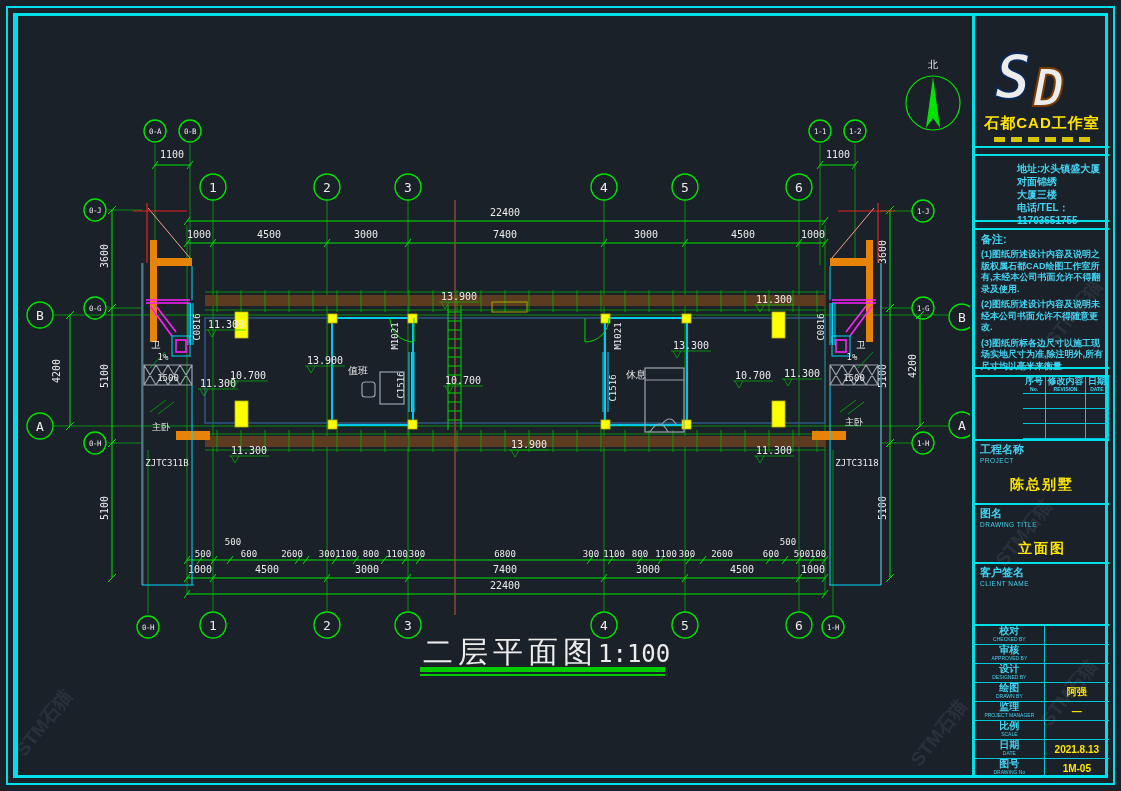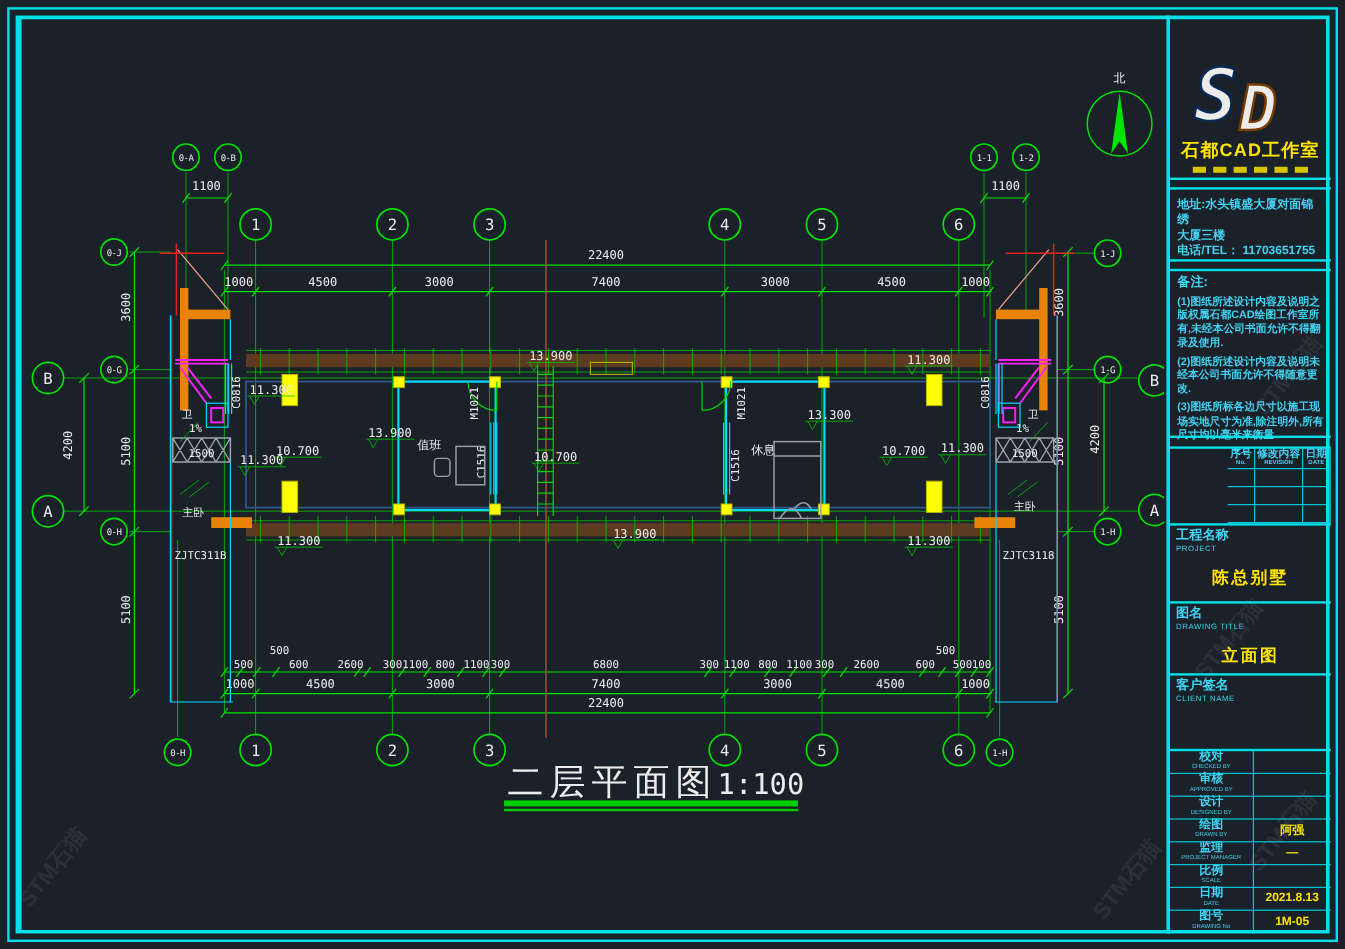--- a/index.html
+++ b/index.html
@@ -9,21 +9,21 @@
   .frame-inner{position:absolute;left:13px;top:13px;right:13px;bottom:13px;
                border:3px solid #00e0e8;border-left-width:5px;}
   
   .titleblock{position:absolute;left:972px;top:13px;width:134px;height:765px;
               border-left:3px solid #00e0e8;display:flex;flex-direction:column;color:#41d3f2;}
   .sep{height:7px;border-top:2px solid #00e0e8;border-bottom:2px solid #00e0e8;}
   .tb-logo{height:148px;display:flex;flex-direction:column;align-items:center;justify-content:flex-end;padding-bottom:4px;}
   .studio{color:#ffe400;font-weight:bold;font-size:15px;letter-spacing:1px;white-space:nowrap;}
   .tagline{display:flex;gap:6px;margin-top:4px;}
   .tagline span{width:11px;height:5px;background:#d8c500;display:block;}
-  .tb-addr{height:58px;padding:6px 6px 0 6px;font-size:10px;font-weight:bold;line-height:13px;}
+  .tb-addr{height:58px;padding:6px 6px 0 6px;font-size:10px;font-weight:bold;line-height:13px;margin-left:36px;}
   .tb-notes{height:133px;padding:4px 6px 0 6px;font-size:9px;font-weight:bold;line-height:11.5px;}
   .tb-notes .nt{font-size:11px;margin-bottom:4px;}
   .tb-notes p{margin:0 0 4px 0;}
   .revtable{height:62px;display:grid;grid-template-columns:27% 46% 27%;grid-template-rows:17px repeat(3,15px);padding-left:48px;}
   .revtable div{border-right:1px solid #00c8d8;border-bottom:1px solid #00c8d8;
                 display:flex;flex-direction:column;align-items:center;justify-content:center;}
   .revtable .hd{font-size:9px;font-weight:bold;line-height:8px;}
   .revtable .hd small{font-size:5px;letter-spacing:0;}
   .tb-sec{border-top:2px solid #00e0e8;padding:3px 5px 0 5px;}
   .seclab{font-size:11px;font-weight:bold;line-height:11px;}

